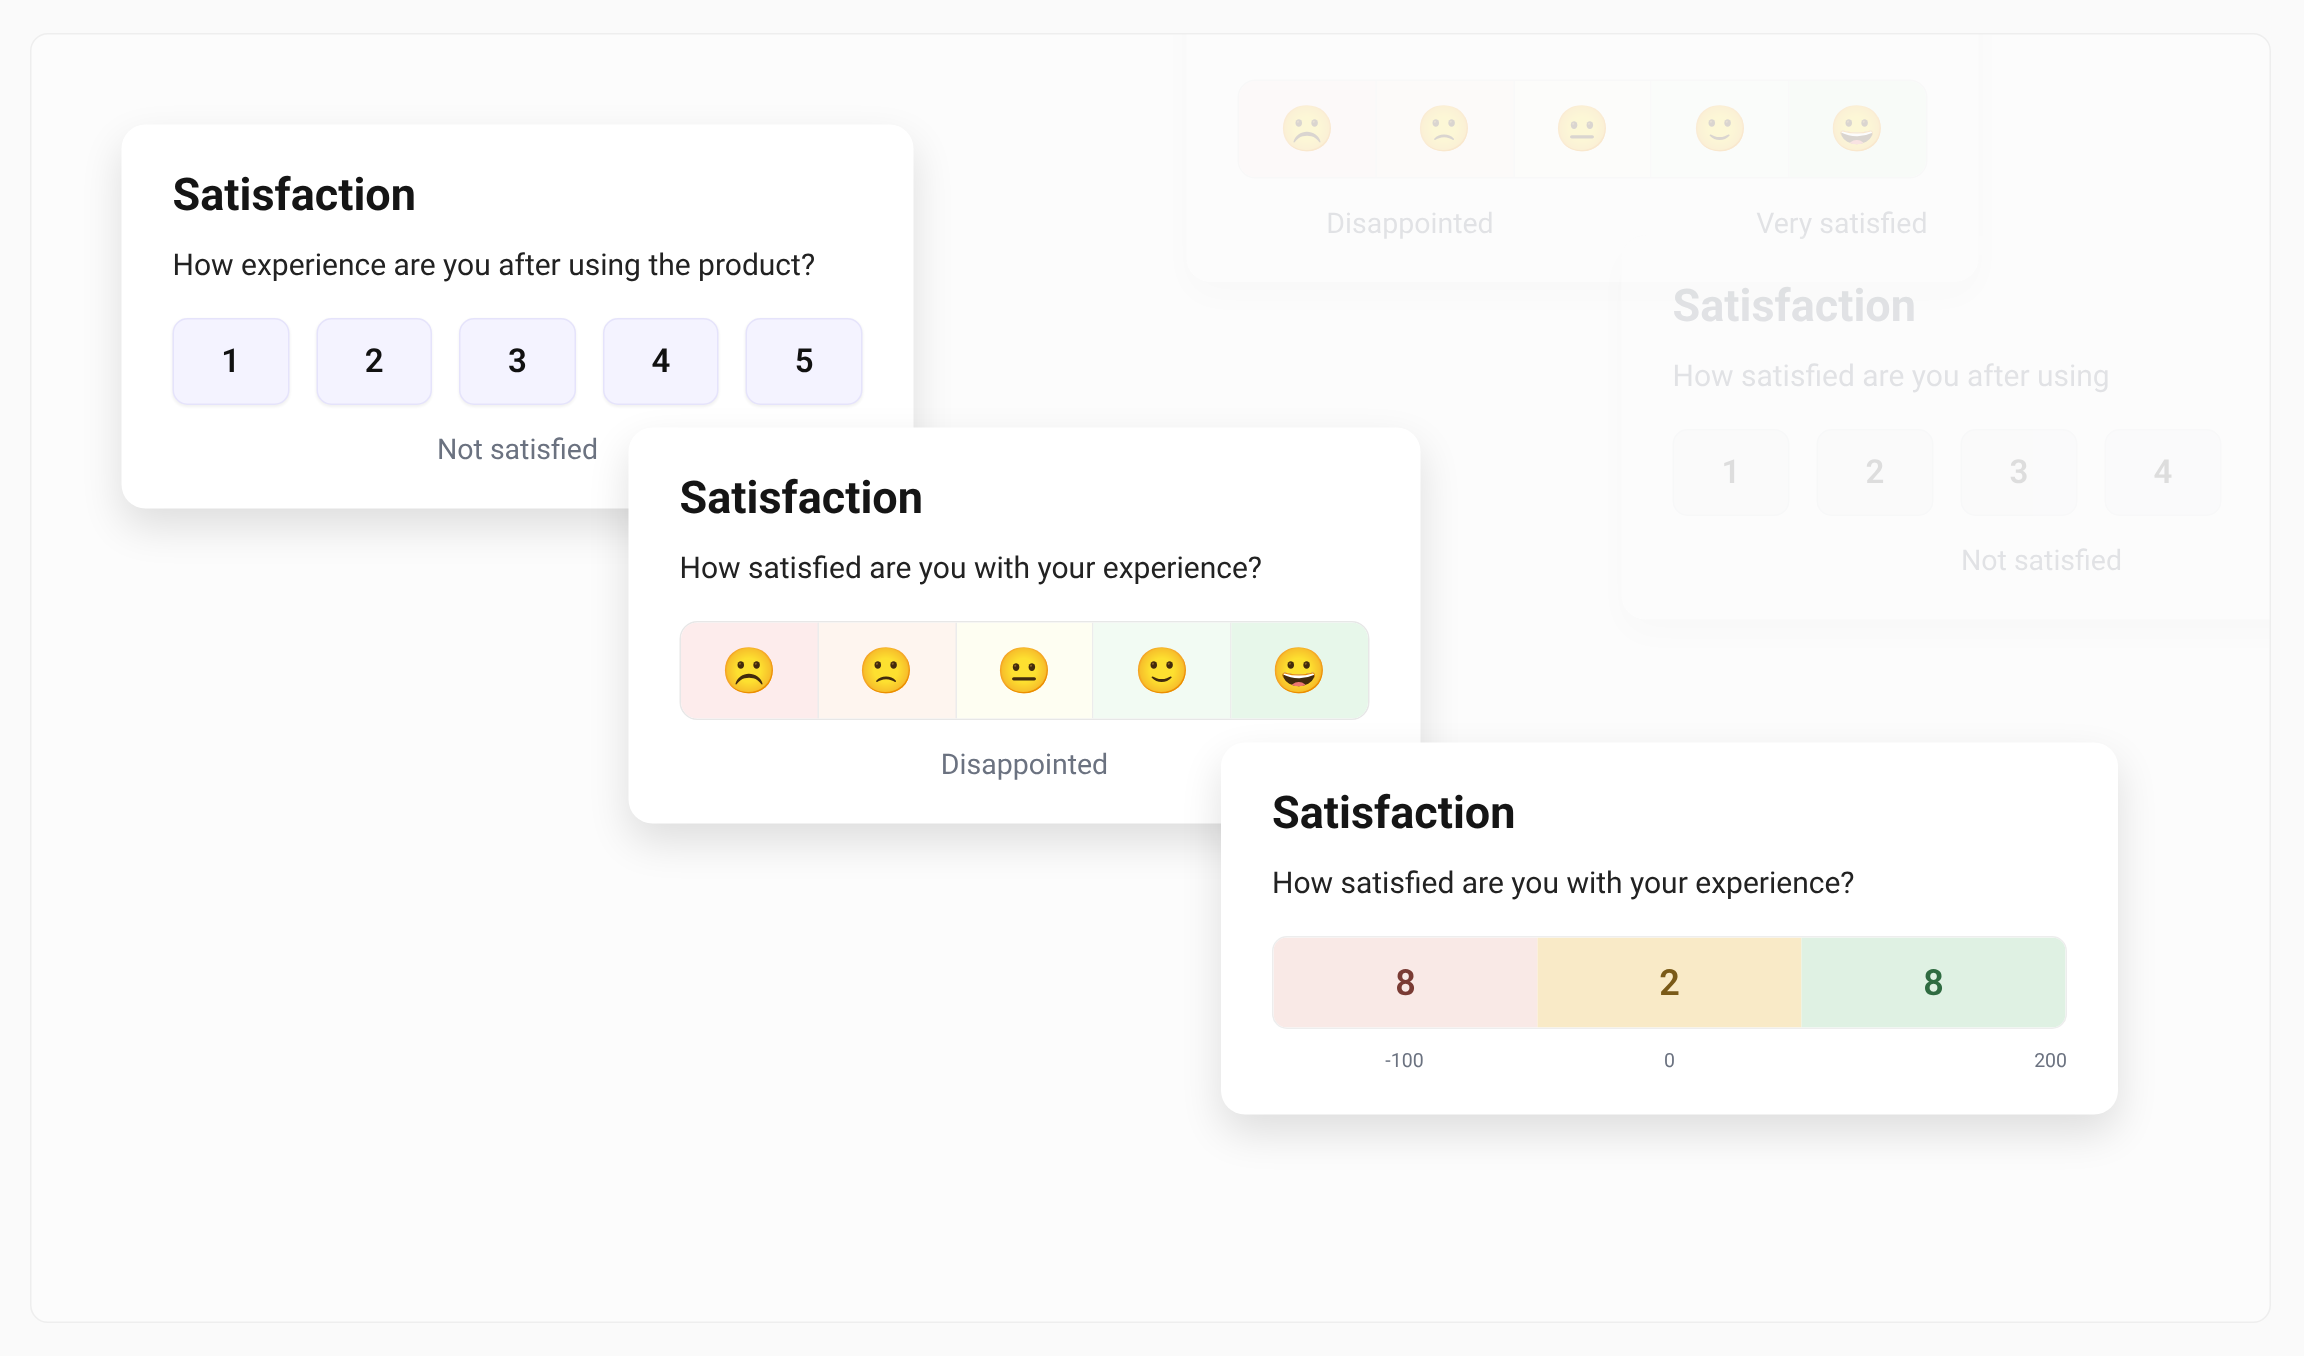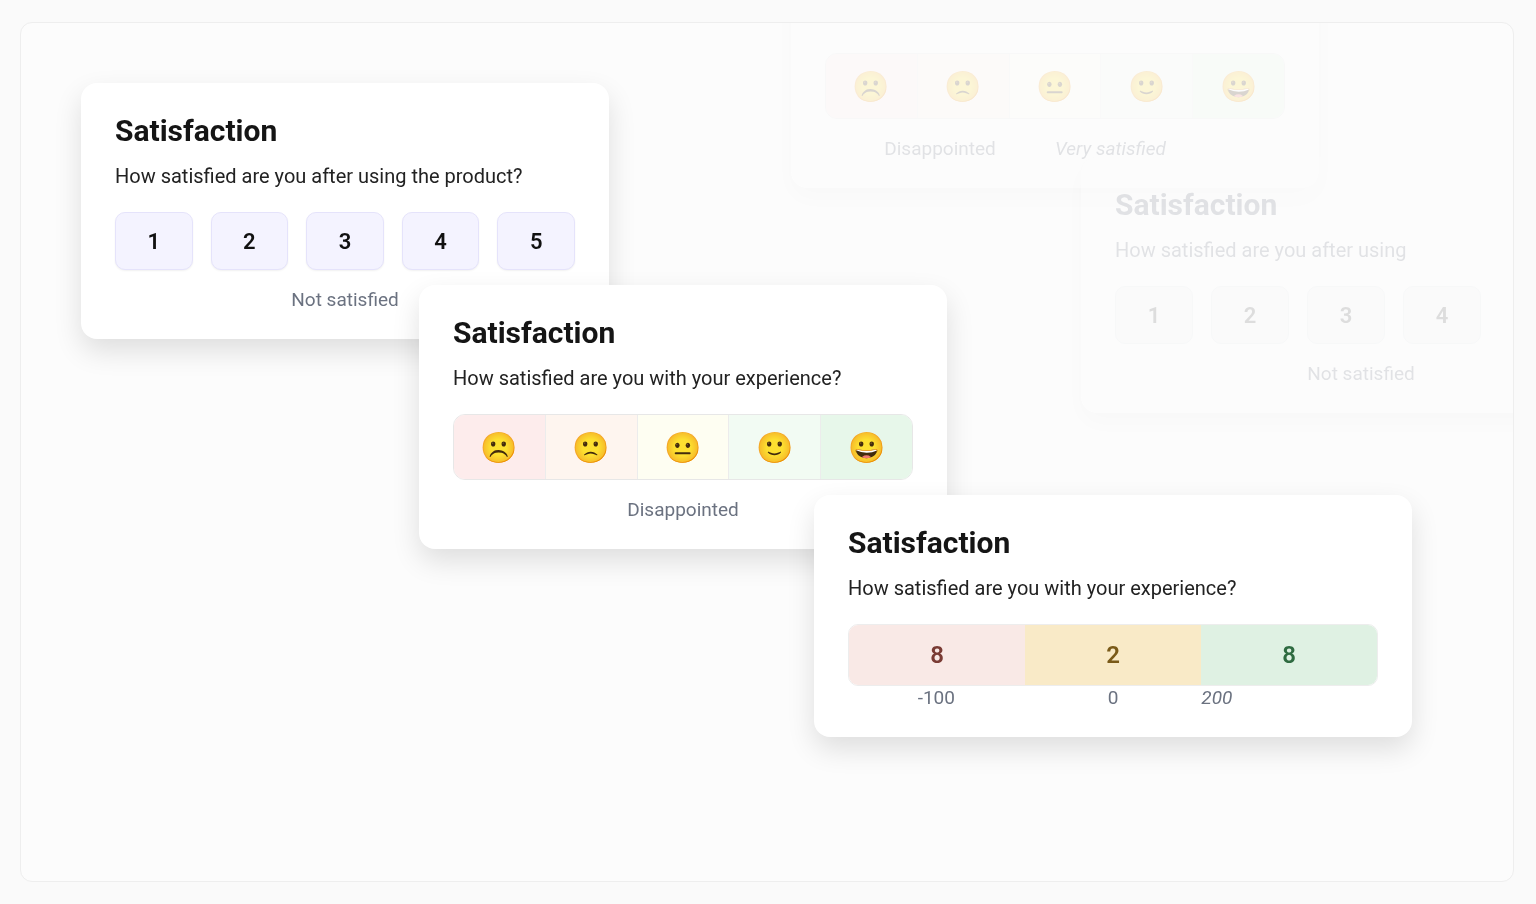--- a/index.html
+++ b/index.html
@@ -44,21 +44,21 @@
     line-height: 1.4;
   }
   .caption-row {
     display: flex;
     font-size: 19px;
     color: #6B7280;
     margin-top: 18px;
   }
   .caption-left { flex: 1; text-align: center; }
   .caption-mid  { flex: 1; text-align: center; }
-  .caption-right{ flex: 1; text-align: left; font-style: italic; }
+  .caption-right{ flex: 1; text-align: right; }
 
   
   .num-row { display: flex; gap: 18px; }
   .num-btn {
     width: 78px;
     height: 58px;
     border-radius: 10px;
     background: #F4F3FF;
     border: 1px solid #E5E3FB;
     display: flex;
@@ -107,21 +107,21 @@
     height: 60px;
     display: flex;
     align-items: center;
     justify-content: center;
     font-size: 24px;
     font-weight: 600;
   }
   .nps-red { background: #F9E9E6; color: #7A3B34; }
   .nps-yel { background: #F9EAC7; color: #7A5A18; }
   .nps-grn { background: #DFF1E3; color: #2F6B41; }
-  .nps-labels { width: 530px; display: flex; margin-top: 0; font-size: 19px; color: #6B7280; }
+  .nps-labels { width: 530px; display: flex; margin-top: 14px; font-size: 13px; color: #6B7280; }
 
   
   .faded { opacity: 0.18; box-shadow: 0 10px 24px rgba(0,0,0,0.10); }
   .faded h2, .faded .question, .faded .caption-row { color: #6B7280; }
   .num-btn.gray { background: #F3F4F6; border: 1px solid #E5E7EB; box-shadow: none; color: #555; }
 
   
   .card1 { left: 60px;  top: 60px;  width: 528px; }
   .card2 { left: 398px; top: 262px; width: 528px; }
   .card3 { left: 793px; top: 472px; width: 598px; }
@@ -156,21 +156,21 @@
       <div class="num-btn gray">3</div>
       <div class="num-btn gray">4</div>
     </div>
     <div class="caption-row">
       <span class="caption-left">Not satisfied</span>
     </div>
   </div>
 
   <div class="card card1">
     <h2>Satisfaction</h2>
-    <p class="question">How satisfied are you after using the product?</p>
+    <p class="question">How experience are you after using the product?</p>
     <div class="num-row">
       <div class="num-btn">1</div>
       <div class="num-btn">2</div>
       <div class="num-btn">3</div>
       <div class="num-btn">4</div>
       <div class="num-btn">5</div>
     </div>
     <div class="caption-row">
       <span class="caption-left">Not satisfied</span>
     </div>

